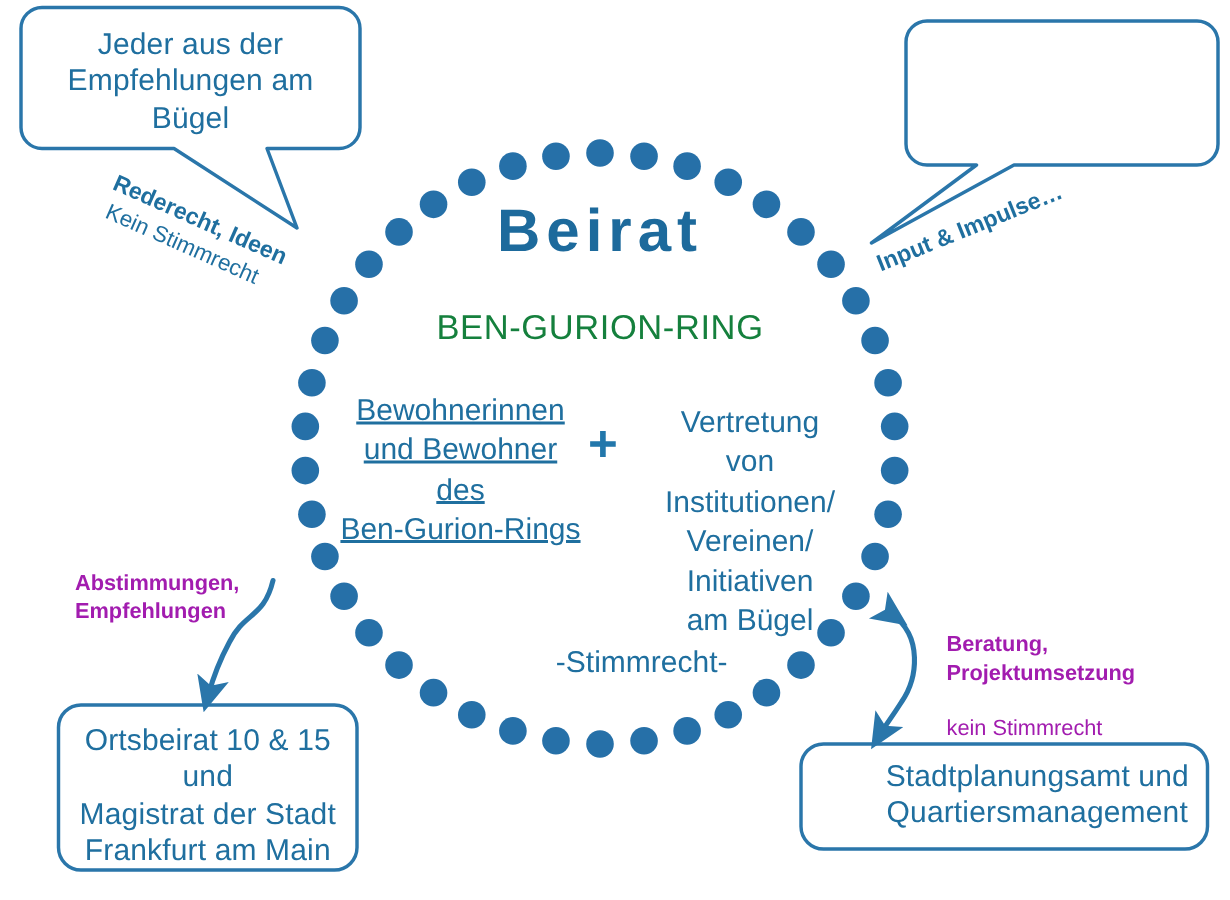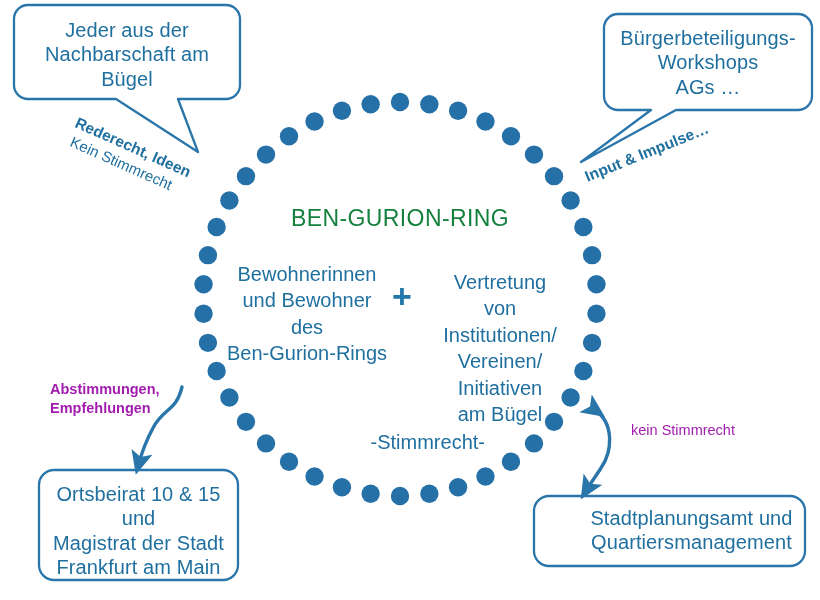--- a/index.html
+++ b/index.html
@@ -165,38 +165,36 @@
     <rect x="39" y="470" width="199" height="110" rx="15" ry="15" fill="#ffffff" stroke="#2a76aa" stroke-width="2.3"></rect>
 
     <rect x="534" y="496" width="271" height="70" rx="15" ry="15" fill="#ffffff" stroke="#2a76aa" stroke-width="2.3"></rect>
 
     <path d="M182,387 C176,412 163,408 153,428 C146,441 142,452 139,463" fill="none" stroke="#2a76aa" stroke-width="3.4" stroke-linecap="round" marker-end="url(#ah)"></path>
 
     <path d="M595,410 C615,424 612,452 601,468 C594,479 590,484 587,489" fill="none" stroke="#2a76aa" stroke-width="3.4" stroke-linecap="round" marker-start="url(#ah2)" marker-end="url(#ah)"></path>
   </svg>
 
   <div class="tx bubble-text" style="left:18px; top:18px; width:218px;">Jeder aus der
-Nachbarschaft am
+Empfehlungen am
 Bügel</div>
 
-  <div class="tx bubble-text" style="left:604px; top:26px; width:208px;">Bürgerbeteiligungs-
-Workshops
-AGs …</div>
 
   <div class="tx bubble-text" style="left:39px; top:482px; width:199px;">Ortsbeirat 10 &amp; 15
 und
 Magistrat der Stadt
 Frankfurt am Main</div>
 
   <div class="tx bubble-text" style="left:534px; top:506px; width:271px;padding-left:22px;">Stadtplanungsamt und
 Quartiersmanagement</div>
 
+  <div class="tx" id="title-beirat" style="left:270px; top:130px; width:260px;">Beirat</div>
   <div class="tx" id="title-sub2" style="left:250px; top:204px; width:300px;">BEN-GURION-RING</div>
 
-  <div class="tx body-col" style="left:222px; top:261px; width:170px;">Bewohnerinnen
+  <div class="tx body-col" style="left:222px; top:261px; width:170px;text-decoration:underline;">Bewohnerinnen
 und Bewohner
 des
 Ben-Gurion-Rings</div>
   <div class="tx" id="plus-sign" style="left:387px; top:276px; width:30px;">+</div>
   <div class="tx body-col" style="left:420px; top:248px; width:160px;margin-top:21px;">Vertretung
 von
 Institutionen/
 Vereinen/
 Initiativen
 am Bügel</div>
@@ -207,16 +205,18 @@
   <div class="rot-label" style="left:75px; top:132px; font-size:15px; transform:rotate(24deg); transform-origin:0 0;">Kein Stimmrecht</div>
 
   <div class="rot-label rot-b" style="left:582px; top:168px; font-size:15.5px; transform:rotate(-22deg); transform-origin:0 0;">Input &amp; Impulse…</div>
 
   <div class="edge-label" style="left:50px; top:361px; width:150px;">
     <span class="b">Abstimmungen,
 Empfehlungen</span>
   </div>
 
   <div class="edge-label" style="left:631px; top:402px; width:170px;">
+    <span class="b">Beratung,
+Projektumsetzung</span>
     <span class="n">kein Stimmrecht</span>
   </div>
 
 </div>
 
 </body></html>

